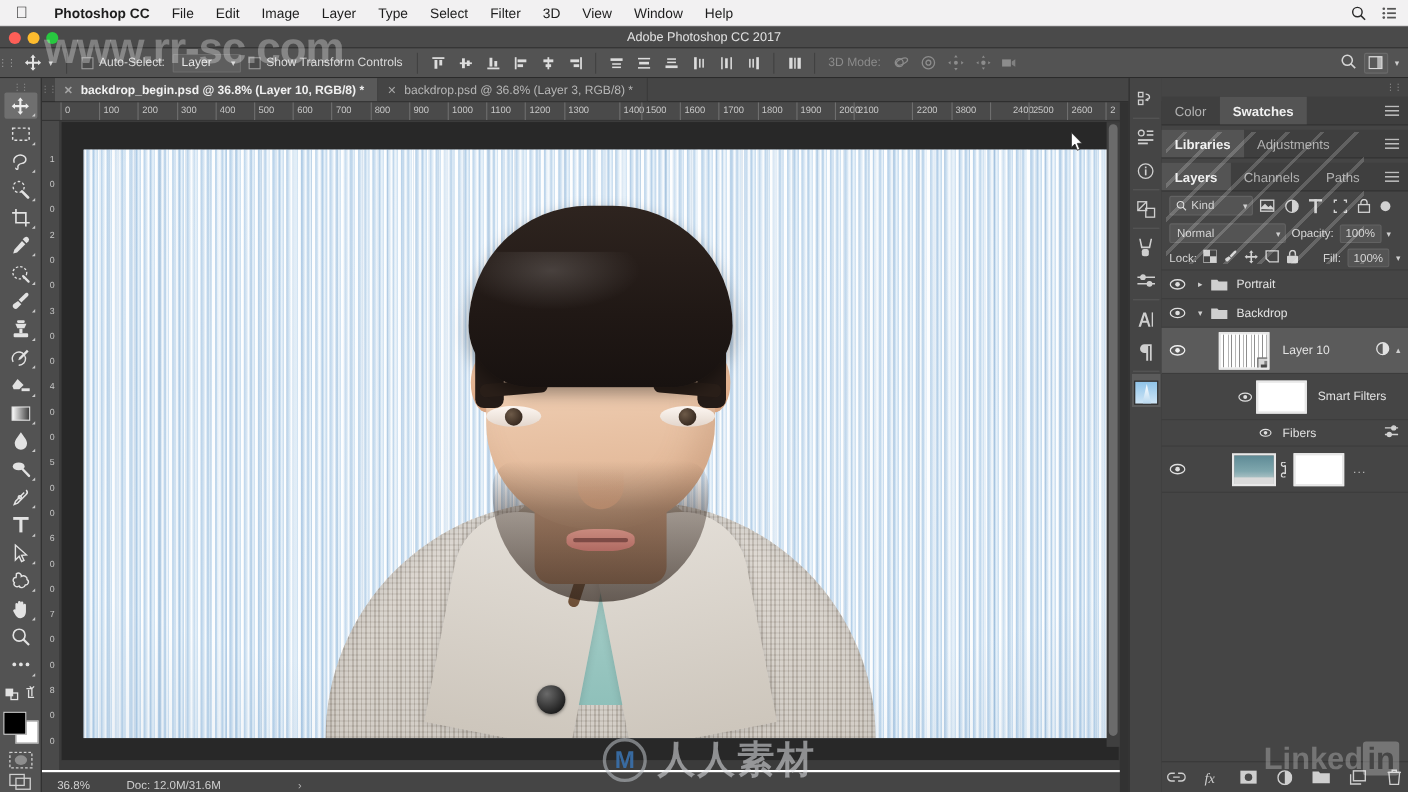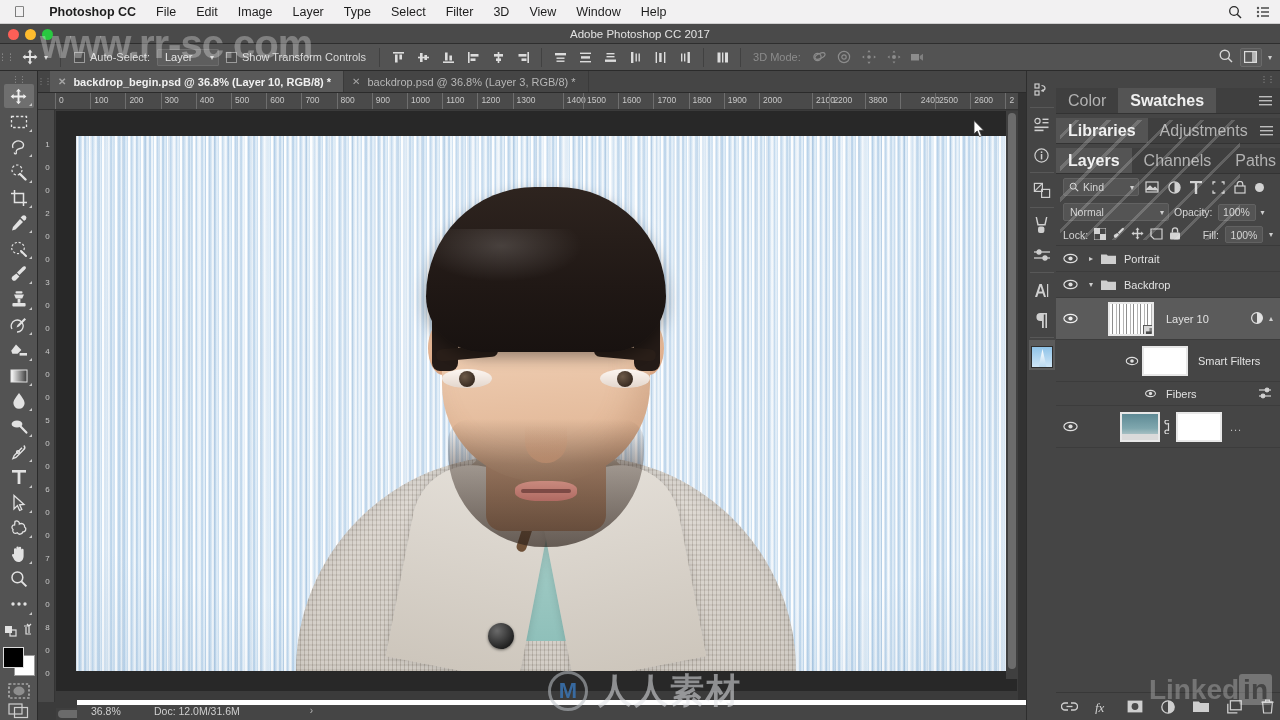--- a/index.html
+++ b/index.html
@@ -204,22 +204,22 @@
            background:linear-gradient(180deg,#8d6a4c,#6d4f36); }
 
   .sbar-h { position:absolute; left:18px; bottom:0; width:941px; height:12px; background:#3f3f3f; }
   .sbar-h i { position:absolute; left:2px; top:2px; width:930px; height:8px; background:#6b6b6b; border-radius:4px;}
   .sbar-v { position:absolute; right:0; top:18px; width:12px; height:568px; background:#3f3f3f;}
   .sbar-v i { position:absolute; top:2px; left:2px; width:8px; height:556px; background:#6b6b6b; border-radius:4px;}
 
   
   .statusbar {
     position:absolute; bottom:0; left:38px; width:980px; height:20px;
-    background:#454545; border-top:5px solid #ffffff;
-    display:flex; align-items:flex-start; font-size:10.5px; color:#cfcfcf;margin-left:39px;
+    background:#454545; border-top:2px solid #ffffff;
+    display:flex; align-items:flex-end; font-size:10.5px; color:#cfcfcf;
   }
   .statusbar .zoom { width:55px; padding-left:14px; }
   .statusbar .doc { padding-left:22px; }
   .statusbar .arw { padding-left:70px; color:#b4b4b4; font-size:10px;}
 
   
   .toolbar {
     position:absolute; top:71px; left:0; width:38px; height:649px;
     background:#535353; border-right:1px solid #2b2b2b;
     display:flex; flex-direction:column; align-items:center; padding-top:4px;
@@ -249,21 +249,21 @@
     border:1px solid #2e2e2e;
     position:relative; overflow:hidden;}
   .rail .rthumb:after{content:""; position:absolute; left:7px; bottom:0; width:8px;height:18px;
     background:linear-gradient(180deg,#ffffff,#b9d9f0); clip-path:polygon(50% 0,100% 100%,0 100%);}
   .rail .ritem.sel { background:#5b5b5b; }
 
   
   .panels { position:absolute; top:88px; right:0; width:224px; height:632px; background:#454545; }
   .pstrip { height:26px; background:#3f3f3f; display:flex; align-items:stretch;
             border-bottom:1px solid #333; position:relative; }
-  .ptab { display:flex; align-items:center; padding:0 12px; font-size:16px; color:#b2b2b2; white-space:nowrap;}
+  .ptab { display:flex; align-items:center; padding:0 12px; font-size:12px; color:#b2b2b2; white-space:nowrap;}
   .ptab.active { background:#545454; color:#f0f0f0; font-weight:bold;}
   .pmenu { margin-left:auto; display:flex; align-items:center; padding-right:8px; color:#bdbdbd;}
   .topbar-right { position:absolute; top:71px; right:0; width:224px; height:17px; background:#454545;
                   display:flex; align-items:center; justify-content:flex-end; padding-right:6px;}
 
   .filterrow { height:26px; display:flex; align-items:center; gap:4px; padding:0 7px; background:#454545;}
   .kindsel { width:76px; height:18px; background:#545454; border:1px solid #626262; border-radius:2px;
              display:flex; align-items:center; justify-content:space-between; padding:0 4px 0 5px; font-size:10.5px;}
   .fbtn { width:18px; height:18px; display:flex; align-items:center; justify-content:center;}
   .fdot { width:9px;height:9px;border-radius:50%;background:#d2d2d2; margin-left:2px;}
@@ -571,21 +571,21 @@
         <span class="rtick" style="left: 404.2px;">1100</span>
         <span class="rtick" style="left: 439.4px;">1200</span>
         <span class="rtick" style="left: 474.6px;">1300</span>
         <span class="rtick" style="left: 509.8px; margin-left: 15px;">1400</span>
         <span class="rtick" style="left: 545px;">1500</span>
         <span class="rtick" style="left: 580.2px;">1600</span>
         <span class="rtick" style="left: 615.4px;">1700</span>
         <span class="rtick" style="left: 650.6px;">1800</span>
         <span class="rtick" style="left: 685.8px;">1900</span>
         <span class="rtick" style="left: 721px;">2000</span>
-        <span class="rtick" style="left: 774px;">2100</span>
+        <span class="rtick" style="left: 738px;">2100</span>
         <span class="rtick" style="left: 791.4px;">2200</span>
         <span class="rtick" style="left: 826.6px;">3800</span>
         <span class="rtick" style="left: 861.8px; padding-left: 20px;">2400</span>
         <span class="rtick" style="left: 897px;">2500</span>
         <span class="rtick" style="left: 932.2px;">2600</span>
         <span class="rtick" style="left: 967.4px;">2</span>
       </div>
     <div class="ruler-v" id="rulerV">
         <span class="rtickv" style="top: 30px;">1</span>
         <span class="rtickv" style="top: 53px;">0</span>

